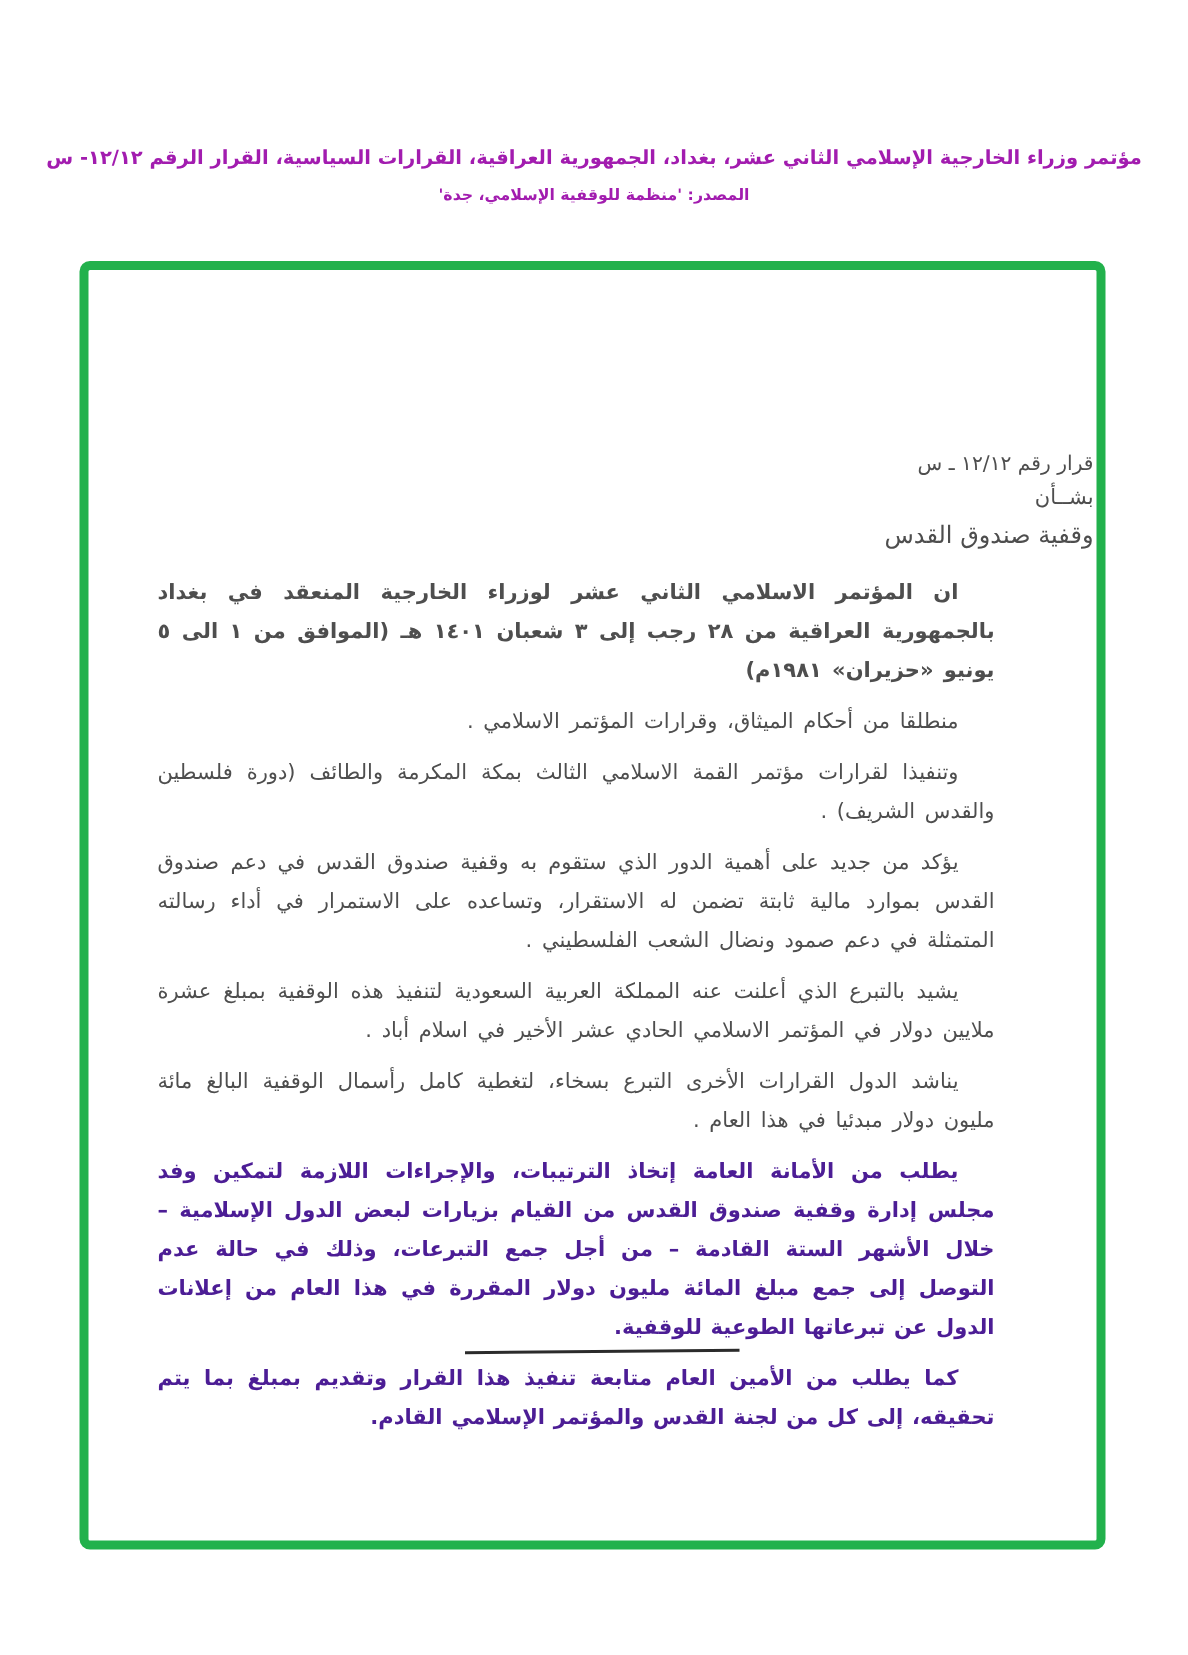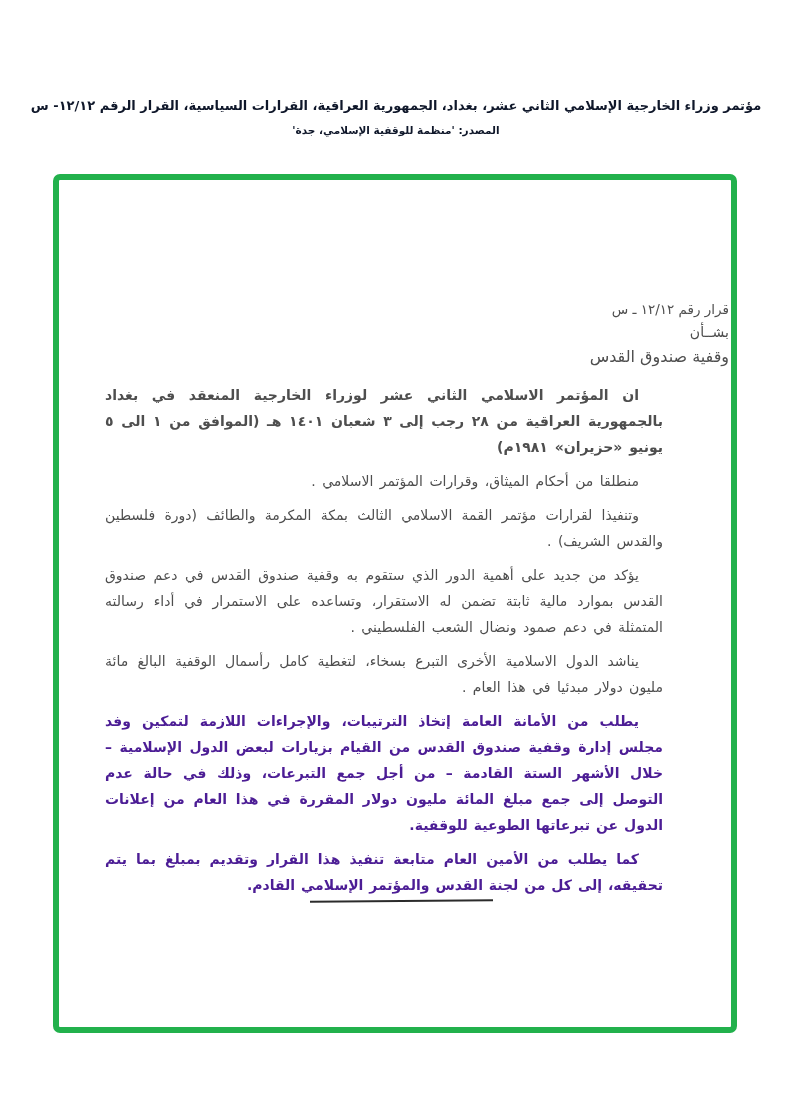--- a/index.html
+++ b/index.html
@@ -6,21 +6,21 @@
   body{
     width:792px;height:1103px;
     background:#ffffff;
     position:relative;
     font-family:"DejaVu Sans", sans-serif;
     overflow:hidden;
   }
   
   .page-header{
     position:absolute;top:97px;left:0;right:0;
-    text-align:center;direction:rtl;color:#0f172a;
+    text-align:center;direction:rtl;color:#a21caf;
   }
   .hdr1{
     font-size:13px;font-weight:bold;letter-spacing:0;
     line-height:18px;
   }
   .hdr2{
     font-size:10.5px;font-weight:bold;margin-top:9px;
   }
   
   .green-frame{
@@ -81,18 +81,19 @@
   <div class="doc-title">
     <div class="t1">قرار رقم ١٢/١٢ ـ س</div>
     <div class="t2">بشــأن</div>
     <div class="t3">وقفية صندوق القدس</div>
   </div>
 
   <p class="para first">ان المؤتمر الاسلامي الثاني عشر لوزراء الخارجية المنعقد في بغداد بالجمهورية العراقية من ٢٨ رجب إلى ٣ شعبان ١٤٠١ هـ (الموافق من ١ الى ٥ يونيو «حزيران» ١٩٨١م)</p>
   <p class="para">منطلقا من أحكام الميثاق، وقرارات المؤتمر الاسلامي .</p>
   <p class="para">وتنفيذا لقرارات مؤتمر القمة الاسلامي الثالث بمكة المكرمة والطائف (دورة فلسطين والقدس الشريف) .</p>
   <p class="para">يؤكد من جديد على أهمية الدور الذي ستقوم به وقفية صندوق القدس في دعم صندوق القدس بموارد مالية ثابتة تضمن له الاستقرار، وتساعده على الاستمرار في أداء رسالته المتمثلة في دعم صمود ونضال الشعب الفلسطيني .</p>
-  <p class="para">يناشد الدول الاسلامية الأخرى التبرع بسخاء، لتغطية كامل رأسمال الوقفية البالغ مائة مليون دولار مبدئيا في هذا العام .</p>
+  <p class="para">يشيد بالتبرع الذي أعلنت عنه المملكة العربية السعودية لتنفيذ هذه الوقفية بمبلغ عشرة ملايين دولار في المؤتمر الاسلامي الحادي عشر الأخير في اسلام أباد .</p>
+  <p class="para">يناشد الدول القرارات الأخرى التبرع بسخاء، لتغطية كامل رأسمال الوقفية البالغ مائة مليون دولار مبدئيا في هذا العام .</p>
   <p class="para strong">يطلب من الأمانة العامة إتخاذ الترتيبات، والإجراءات اللازمة لتمكين وفد مجلس إدارة وقفية صندوق القدس من القيام بزيارات لبعض الدول الإسلامية – خلال الأشهر الستة القادمة – من أجل جمع التبرعات، وذلك في حالة عدم التوصل إلى جمع مبلغ المائة مليون دولار المقررة في هذا العام من إعلانات الدول عن تبرعاتها الطوعية للوقفية.</p>
   <p class="para strong">كما يطلب من الأمين العام متابعة تنفيذ هذا القرار وتقديم بمبلغ بما يتم تحقيقه، إلى كل من لجنة القدس والمؤتمر الإسلامي القادم.</p>
 </div>
 
 <div class="sig-line"></div>
 
 </body></html>

